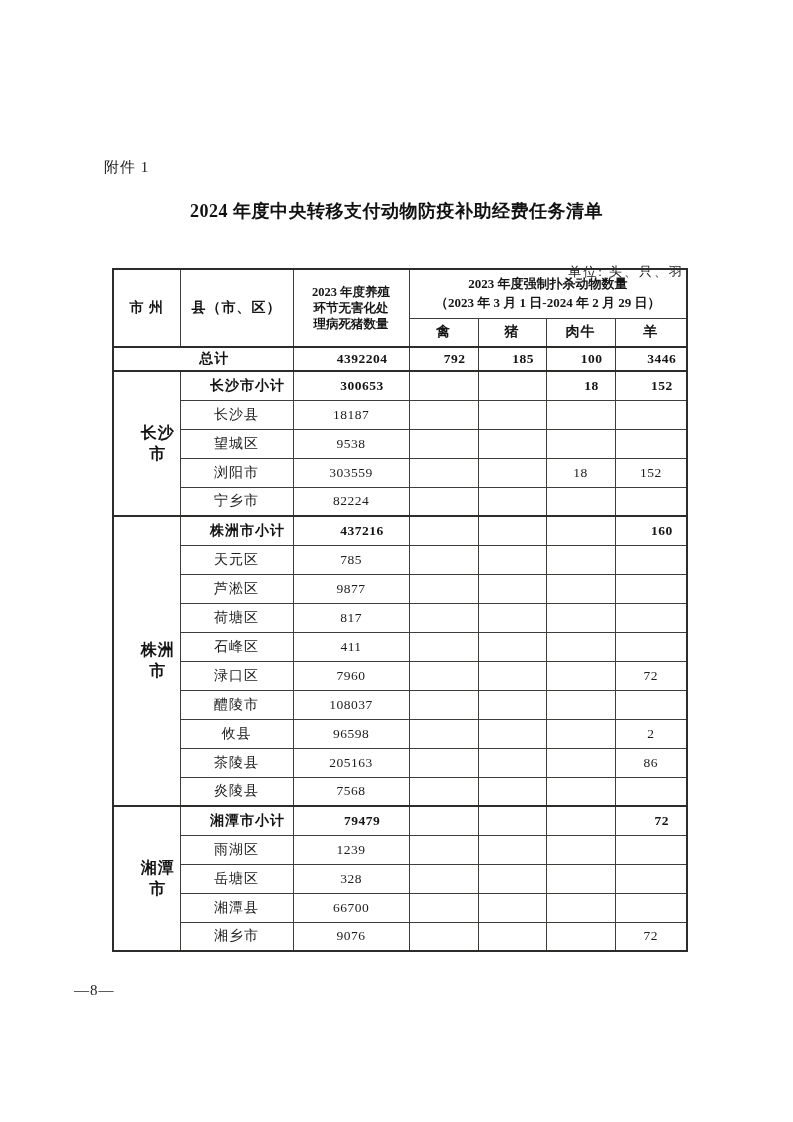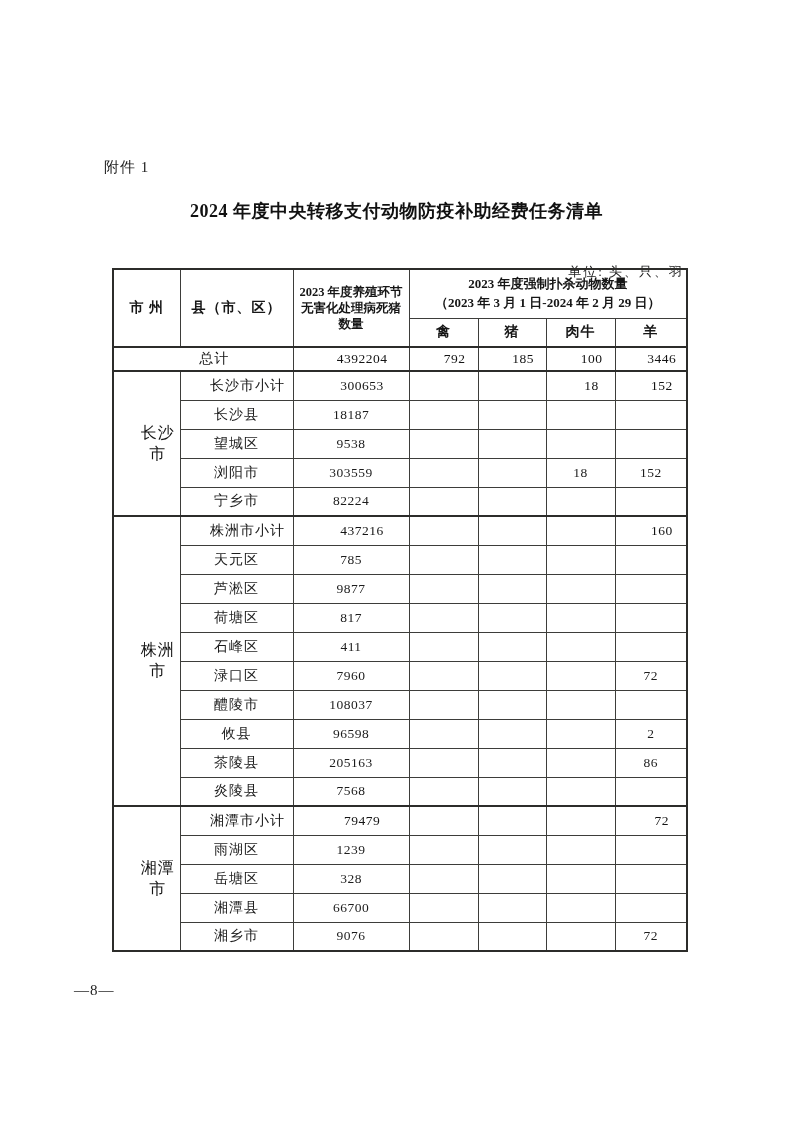--- a/index.html
+++ b/index.html
@@ -23,29 +23,29 @@
   table{
     border-collapse:collapse;table-layout:fixed;width:574px;
     border:2px solid #2c2c2a;
   }
   th,td{
     border:1px solid #3d3d3a;text-align:center;vertical-align:middle;
     padding:0 2px;overflow:hidden;
   }
   thead th{font-weight:bold;color:#161616;}
   .h-main{font-size:14px;letter-spacing:1px;height:76px;}
-  .h-wrap{font-size:12.5px;line-height:1.3;letter-spacing:0;padding:0 4px;}
+  .h-wrap{font-size:12.5px;line-height:1.3;letter-spacing:0;padding:0 16px;}
   .h-group{height:47px;font-size:13px;line-height:1.45;letter-spacing:0;}
   .h-sub{height:27px;font-size:14px;letter-spacing:1px;}
   .r{height:29px;}
   .r-total{height:24px;}
   .city-cell{font-weight:bold;font-size:16px;letter-spacing:1px;color:#141414;}
   .county{font-size:14px;letter-spacing:1px;}
   .num{font-size:13.5px;letter-spacing:0.5px;}
-  .bold-row td{font-weight:normal;color:#141414;padding-left:24px;}
+  .bold-row td{font-weight:bold;color:#141414;padding-left:24px;}
   .sec td{border-top-width:2px;border-top-color:#2c2c2a;}
   .sec-b td{border-bottom-width:2px;border-bottom-color:#2c2c2a;}
   .page-number{
     position:absolute;left:74px;top:982px;font-size:15px;letter-spacing:1px;color:#222;
   }
 </style>
 </head>
 <body>
 
 <div class="attachment">附件 1</div>

